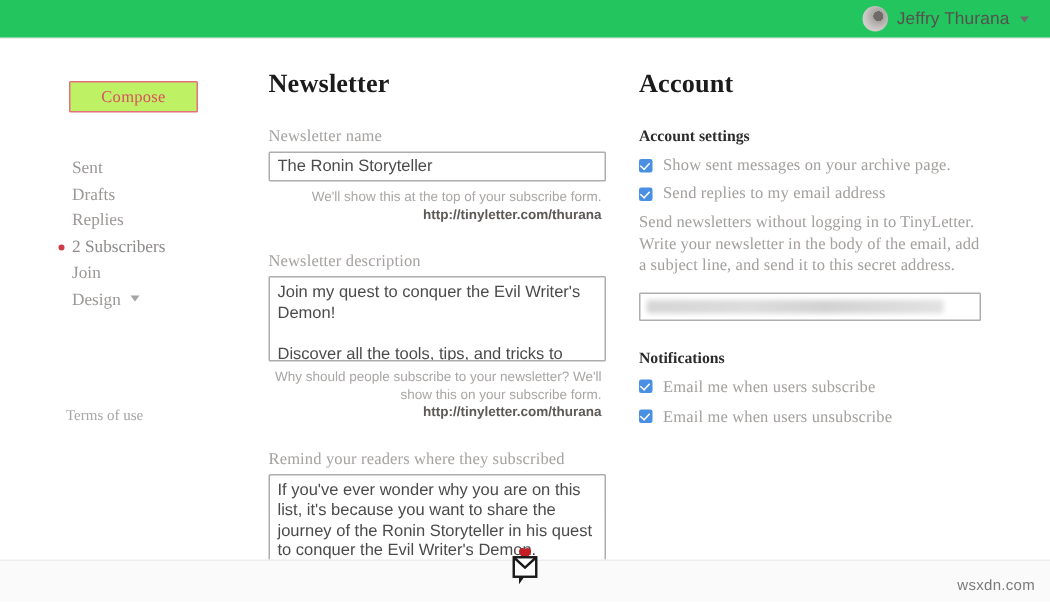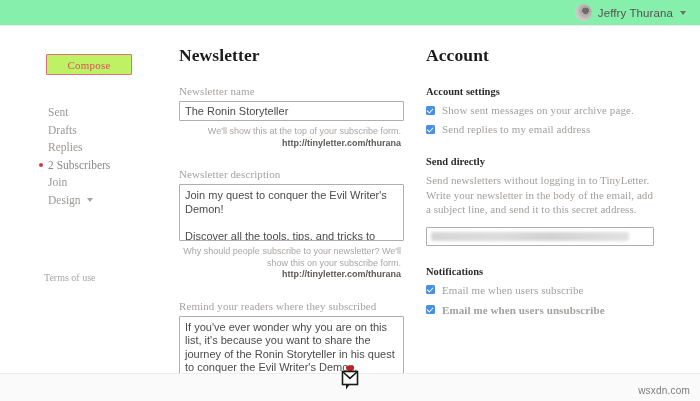--- a/index.html
+++ b/index.html
@@ -11,21 +11,21 @@
     height: 401px;
     background: #ffffff;
     font-family: "Liberation Serif", serif;
     overflow: hidden;
     position: relative;
   }
 
   
   .topbar {
     height: 26px;
-    background: #86efac;
+    background: #22c55e;
     border-bottom: 1px solid #ececec;
     display: flex;
     align-items: center;
     justify-content: flex-end;
     padding-right: 14px;
     box-sizing: border-box;
   }
   .user-menu {
     display: flex;
     align-items: center;
@@ -392,32 +392,31 @@
     <div class="check-row">
       <span class="checkbox"></span>
       <span class="check-label">Show sent messages on your archive page.</span>
     </div>
 
     <div class="check-row">
       <span class="checkbox"></span>
       <span class="check-label">Send replies to my email address</span>
     </div>
 
-    <div class="sec-title">Send directly</div>
     <div class="sec-body">Send newsletters without logging in to TinyLetter. Write your newsletter in the body of the email, add a subject line, and send it to this secret address.</div>
     <div class="secret-field">
       <span class="secret-blur"></span>
     </div>
 
     <div class="sec-title">Notifications</div>
     <div class="check-row">
       <span class="checkbox"></span>
       <span class="check-label">Email me when users subscribe</span>
     </div>
-    <div class="check-row" style="margin-top:6px;font-weight:bold;">
+    <div class="check-row" style="margin-top:6px;">
       <span class="checkbox"></span>
       <span class="check-label">Email me when users unsubscribe</span>
     </div>
   </div>
 </div>
 
 <div class="footer"></div>
 
 <div class="logo">
   <svg viewBox="0 0 22 26" width="22" height="26" xmlns="http://www.w3.org/2000/svg">

